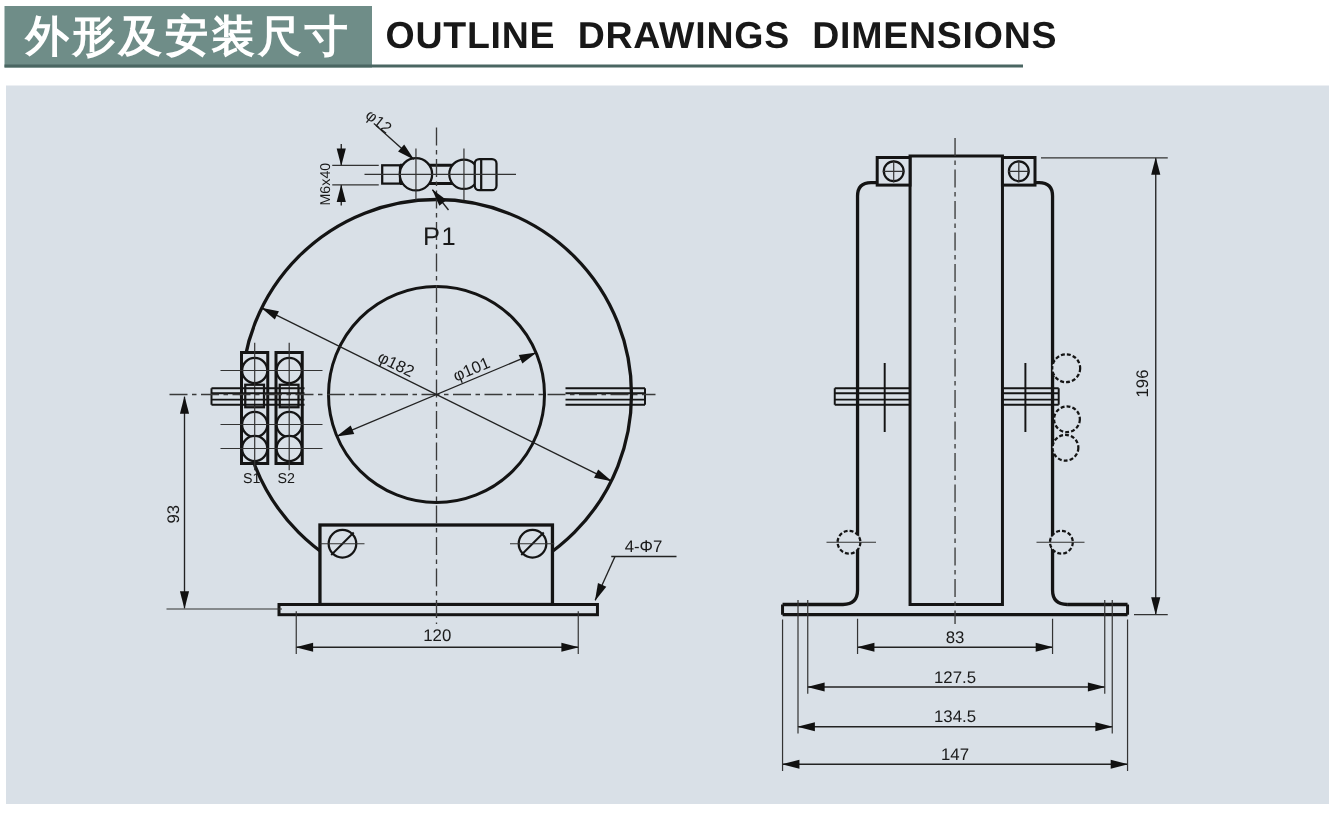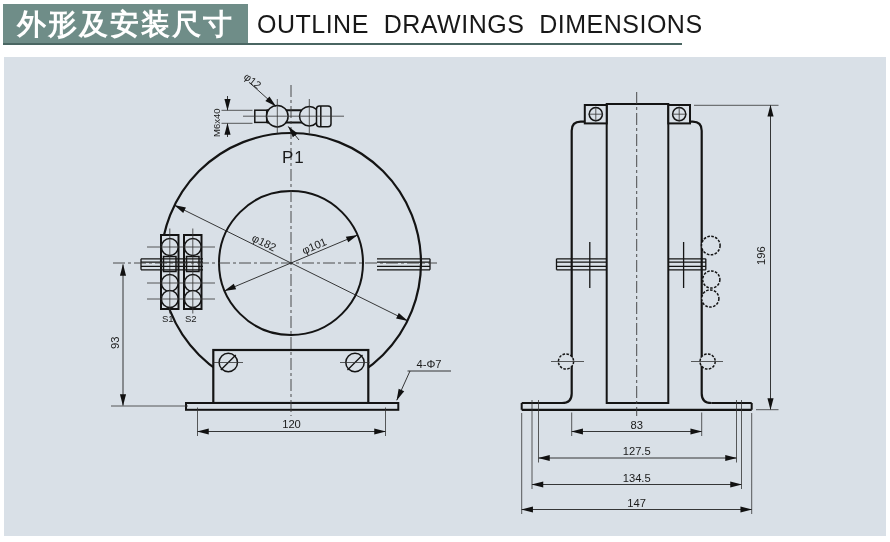--- a/index.html
+++ b/index.html
@@ -2,21 +2,21 @@
 <html><head>
 <meta charset="utf-8">
 <style>
   html,body{margin:0;padding:0;background:#fff;}
   .page{position:relative;width:890px;height:542px;overflow:hidden;background:#fff;
         font-family:"Liberation Sans",sans-serif;}
   .title-box{position:absolute;left:3px;top:4px;width:245px;height:41px;
              display:flex;align-items:center;justify-content:center;}
   .title-cn{color:#fff;font-size:29px;font-weight:bold;letter-spacing:2px;white-space:pre;}
   .title-en{position:absolute;left:257px;top:4px;height:41px;display:flex;align-items:center;
-            color:#181818;font-size:25px;font-weight:normal;letter-spacing:.5px;white-space:pre;}
+            color:#181818;font-size:25px;font-weight:bold;letter-spacing:.5px;white-space:pre;}
   .title-rule{position:absolute;left:3px;top:42.5px;width:679px;height:2.5px;}
   .panel{position:absolute;left:4px;top:57px;width:882px;height:479px;}
   svg{position:absolute;left:0;top:0;}
   svg text{font-family:"Liberation Sans",sans-serif;fill:#1a1a1a;}
   .ol{stroke:#141414;stroke-width:2.2;fill:none;}
   .o2{stroke:#141414;stroke-width:2;fill:none;}
   .fb{fill:#d9e0e7;}
   .md{stroke:#141414;stroke-width:1.5;}
   .th{stroke:#333;stroke-width:.8;fill:none;}
   .cl{stroke:#3a3a3a;stroke-width:.9;fill:none;stroke-dasharray:12 3 3 3;}

